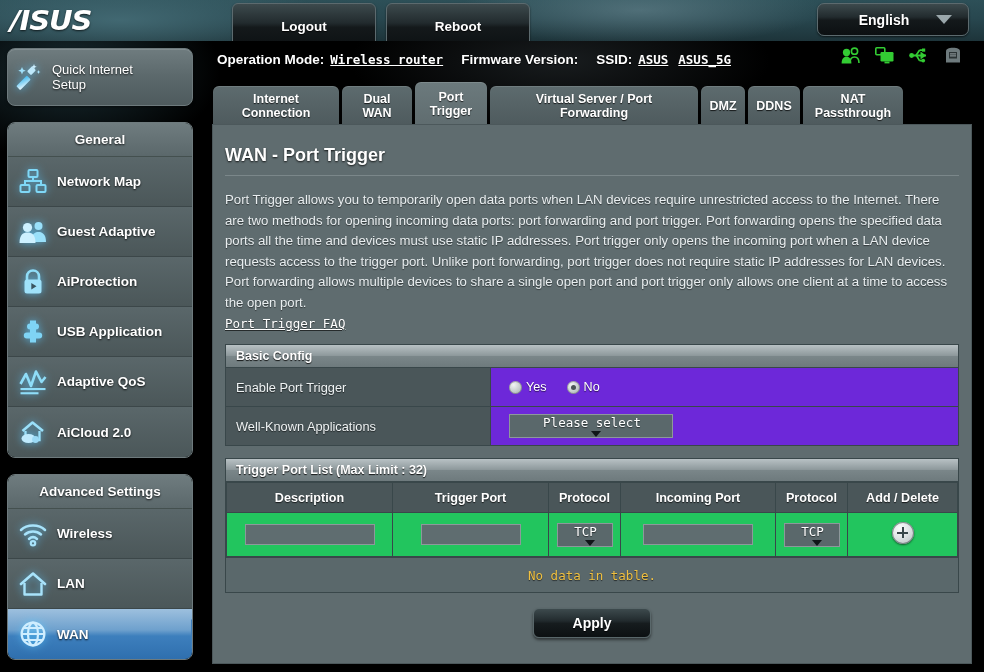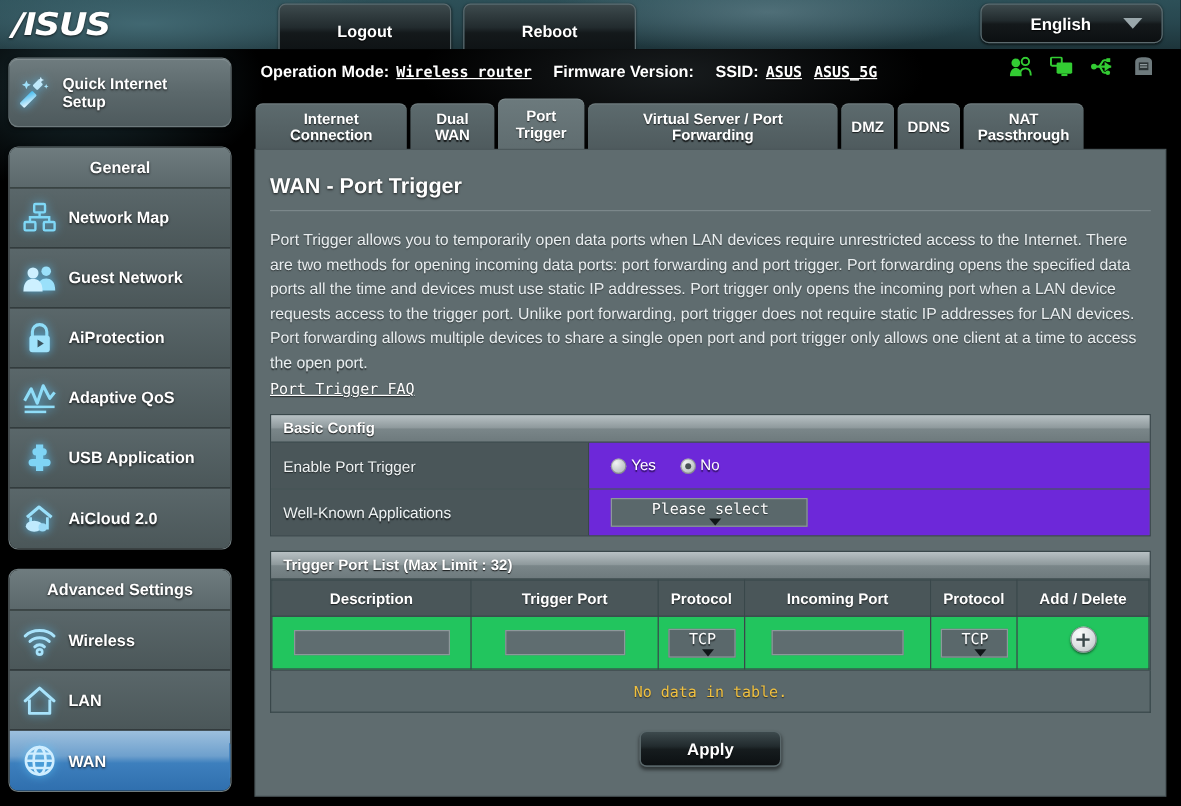--- a/index.html
+++ b/index.html
@@ -248,21 +248,21 @@
   #sidebar { position: absolute; left: 7px; top: 48px; width: 186px; }
   #qis-btn {
     width: 186px; height: 58px; border-radius: 8px;
     border: 1px solid #6e7a7d;
     background: linear-gradient(180deg, #6f7c7f 0%, #5b686b 50%, #4e5a5d 100%);
     display: flex; align-items: center; padding-left: 6px; gap: 8px;
     cursor: pointer;
     box-shadow: 0 1px 3px rgba(0,0,0,.5), inset 0 1px 0 rgba(255,255,255,.14);
   }
   #qis-btn .label {
-    color: #fff; font-size: 13px; font-weight: 700; line-height: 15px;
+    color: #fff; font-size: 13px; font-weight: 400; line-height: 15px;
     text-shadow: 0 1px 2px rgba(0,0,0,.85);
   }
 
   .menu-group {
     margin-top: 16px; width: 186px;
     border: 1px solid #6e7a7d; border-radius: 8px; overflow: hidden;
     box-shadow: 0 1px 3px rgba(0,0,0,.5);
   }
   .menu-head {
     height: 34px;
@@ -516,49 +516,49 @@
           </div>
           <div class="menu-item">
             <span class="menu-icon">
               <svg width="28" height="28" viewBox="0 0 28 28">
                 <circle cx="19.5" cy="8" r="4" fill="#9ae0fa"></circle>
                 <path d="M12 24 C12 16.5 15.5 14 19.5 14 C23.5 14 27 16.5 27 24 Z" fill="#9ae0fa"></path>
                 <circle cx="8.5" cy="9.5" r="4.6" fill="#cdf0ff"></circle>
                 <path d="M0.5 25 C0.5 16.5 4.3 14.5 8.5 14.5 C12.7 14.5 16.5 16.5 16.5 25 Z" fill="#cdf0ff"></path>
               </svg>
             </span>
-            <span>Guest Network</span>
+            <span>Guest Adaptive</span>
           </div>
           <div class="menu-item">
             <span class="menu-icon">
               <svg width="28" height="28" viewBox="0 0 28 28">
                 <path d="M8 12 V8.5 C8 5 10.7 2.5 14 2.5 C17.3 2.5 20 5 20 8.5 V12" fill="none" stroke="#8fddf8" stroke-width="2.6"></path>
                 <rect x="5.5" y="11.5" width="17" height="14" rx="2.5" fill="#9fe2fa"></rect>
                 <path d="M12.3 15 L17.5 18.3 L12.3 21.6 Z" fill="#3a5560"></path>
               </svg>
             </span>
             <span>AiProtection</span>
           </div>
           <div class="menu-item">
             <span class="menu-icon">
               <svg width="28" height="28" viewBox="0 0 28 28">
+                <path d="M11 2.5 h6 v3 a3 3 0 1 1 0 6 v3 h3.2 a3 3 0 1 1 0 6 H17 v4 h-6 v-4 H7.8 a3 3 0 1 1 0-6 H11 v-3 a3 3 0 1 1 0-6 Z" fill="#7fd4f5"></path>
+              </svg>
+            </span>
+            <span>USB Application</span>
+          </div>
+          <div class="menu-item">
+            <span class="menu-icon">
+              <svg width="28" height="28" viewBox="0 0 28 28">
                 <path d="M1.5 16 L7 6 L12 18 L17 3.5 L22.5 14 L26.5 9" fill="none" stroke="#8fddf8" stroke-width="2.6" stroke-linejoin="round"></path>
                 <rect x="1.5" y="20" width="25" height="2.1" fill="#8fddf8"></rect>
                 <rect x="1.5" y="24.2" width="18" height="2.1" fill="#8fddf8"></rect>
               </svg>
             </span>
             <span>Adaptive QoS</span>
-          </div>
-          <div class="menu-item">
-            <span class="menu-icon">
-              <svg width="28" height="28" viewBox="0 0 28 28">
-                <path d="M11 2.5 h6 v3 a3 3 0 1 1 0 6 v3 h3.2 a3 3 0 1 1 0 6 H17 v4 h-6 v-4 H7.8 a3 3 0 1 1 0-6 H11 v-3 a3 3 0 1 1 0-6 Z" fill="#7fd4f5"></path>
-              </svg>
-            </span>
-            <span>USB Application</span>
           </div>
           <div class="menu-item">
             <span class="menu-icon">
               <svg width="28" height="28" viewBox="0 0 28 28">
                 <path d="M3.5 13 L13.5 4.5 L24 13" fill="none" stroke="#9ae0fa" stroke-width="2.6" stroke-linejoin="round"></path>
                 <path d="M6.5 13 v9 h14 v-9" fill="none" stroke="#9ae0fa" stroke-width="2.3"></path>
                 <ellipse cx="9.5" cy="20.5" rx="7" ry="4.6" fill="#bfeafd"></ellipse>
                 <circle cx="16.5" cy="21.5" rx="3" r="3.4" fill="#9ad9f5"></circle>
               </svg>
             </span>

